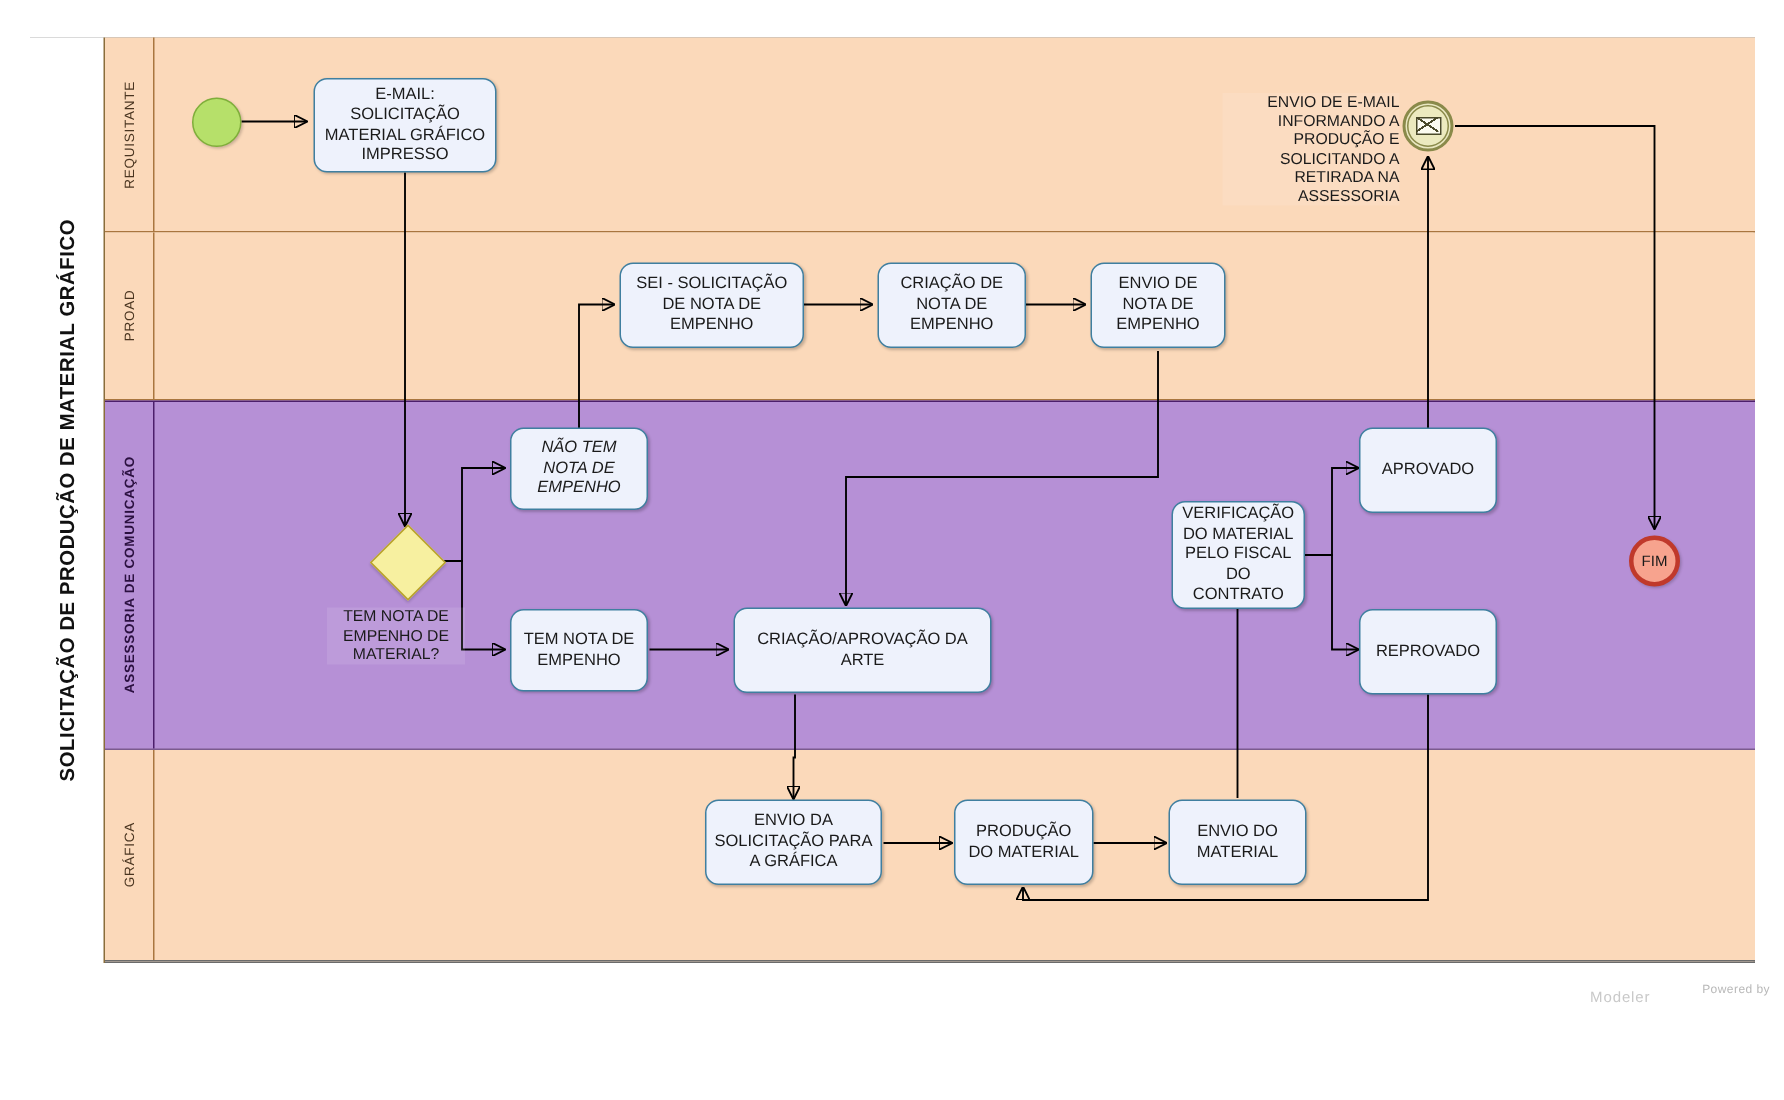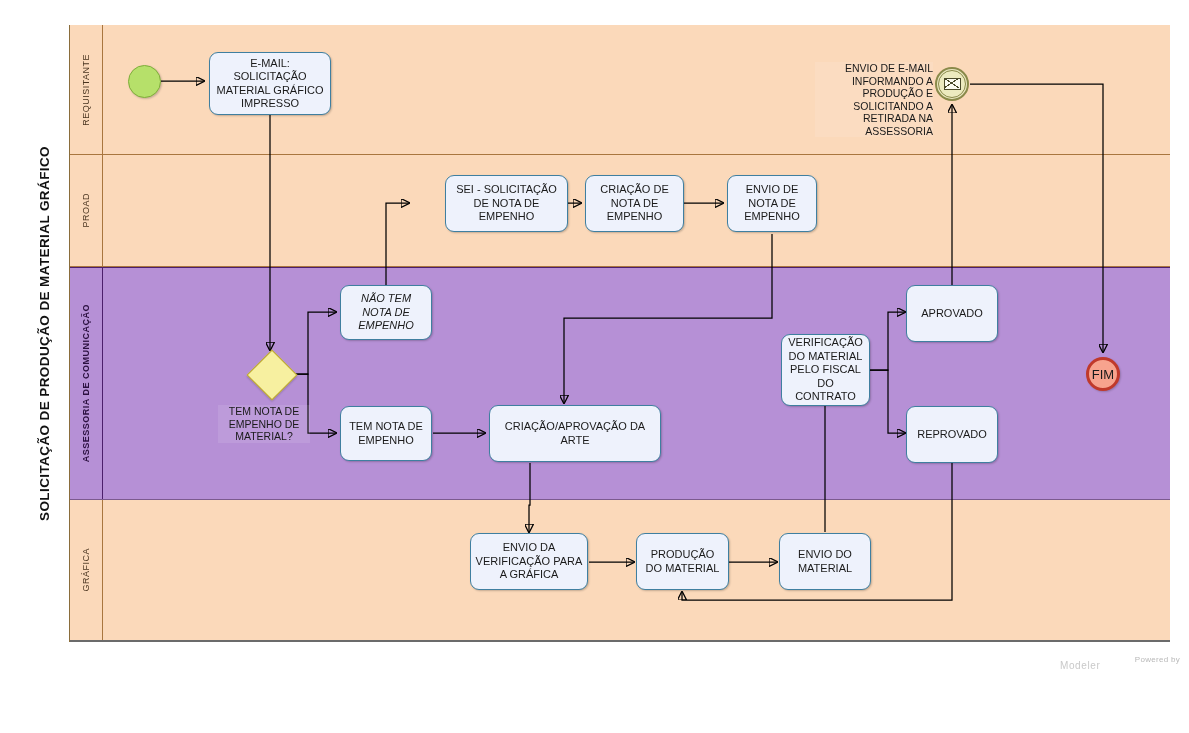--- a/index.html
+++ b/index.html
@@ -37,21 +37,21 @@
         display:flex;align-items:center;justify-content:center;
         text-align:center;color:#1a1a1a;font-size:11px;line-height:13.5px;
         padding:2px 4px;z-index:5;}
 
   
   .ev{position:absolute;border-radius:50%;box-sizing:border-box;z-index:6;}
   .ev-start{width:33px;height:33px;background:#b6e06a;border:1.6px solid #7fae3a;
         box-shadow:1px 1px 2px rgba(0,0,0,.2);}
   .ev-end{width:34px;height:34px;background:#f7a38e;border:3.2px solid #c0392b;
         display:flex;align-items:center;justify-content:center;
-        font-size:13px;color:#1a1a1a;box-shadow:1px 1px 2px rgba(0,0,0,.2);}
+        font-size:10px;color:#1a1a1a;box-shadow:1px 1px 2px rgba(0,0,0,.2);}
   .ev-msg{width:34px;height:34px;background:#e9e7c0;border:2px solid #8a8a4a;
         display:flex;align-items:center;justify-content:center;}
   .ev-msg .ring{width:26px;height:26px;border-radius:50%;border:1.6px solid #8a8a4a;
         background:#eceabf;display:flex;align-items:center;justify-content:center;}
   .env{width:15px;height:10px;border:1.2px solid #4a4a2a;background:#fbfbf0;position:relative;}
   .env:before{content:"";position:absolute;left:-1px;top:-1px;width:15px;height:10px;
         background:linear-gradient(to bottom right,transparent 46%,#4a4a2a 46%,#4a4a2a 53%,transparent 53%);}
   .env:after{content:"";position:absolute;left:-1px;top:-1px;width:15px;height:10px;
         background:linear-gradient(to bottom left,transparent 46%,#4a4a2a 46%,#4a4a2a 53%,transparent 53%);}
 
@@ -154,21 +154,21 @@
 
     <path d="M970,84 L1103,84 L1103,352" marker-end="url(#ah)"></path>
 
     <path d="M952,463 L952,600 L682,600 L682,592" marker-end="url(#ah)"></path>
   </svg>
 
   <div class="task" style="left:209px;top:52px;width:122px;height:63px;">
     <span>E-MAIL: SOLICITAÇÃO MATERIAL GRÁFICO IMPRESSO</span>
   </div>
 
-  <div class="task" style="left:413px;top:175px;width:123px;height:57px;margin-left:32px;">
+  <div class="task" style="left:413px;top:175px;width:123px;height:57px;">
     <span>SEI - SOLICITAÇÃO DE NOTA DE EMPENHO</span>
   </div>
 
   <div class="task" style="left:585px;top:175px;width:99px;height:57px;">
     <span>CRIAÇÃO DE NOTA DE EMPENHO</span>
   </div>
 
   <div class="task" style="left:727px;top:175px;width:90px;height:57px;">
     <span>ENVIO DE NOTA DE EMPENHO</span>
   </div>
@@ -191,21 +191,21 @@
 
   <div class="task" style="left:906px;top:285px;width:92px;height:57px;">
     <span>APROVADO</span>
   </div>
 
   <div class="task" style="left:906px;top:406px;width:92px;height:57px;">
     <span>REPROVADO</span>
   </div>
 
   <div class="task" style="left:470px;top:533px;width:118px;height:57px;">
-    <span>ENVIO DA VERIFICAÇÃO PARA A GRÁFICA</span>
+    <span>ENVIO DA SOLICITAÇÃO PARA A GRÁFICA</span>
   </div>
 
   <div class="task" style="left:636px;top:533px;width:93px;height:57px;">
     <span>PRODUÇÃO DO MATERIAL</span>
   </div>
 
   <div class="task" style="left:779px;top:533px;width:92px;height:57px;">
     <span>ENVIO DO MATERIAL</span>
   </div>
 

